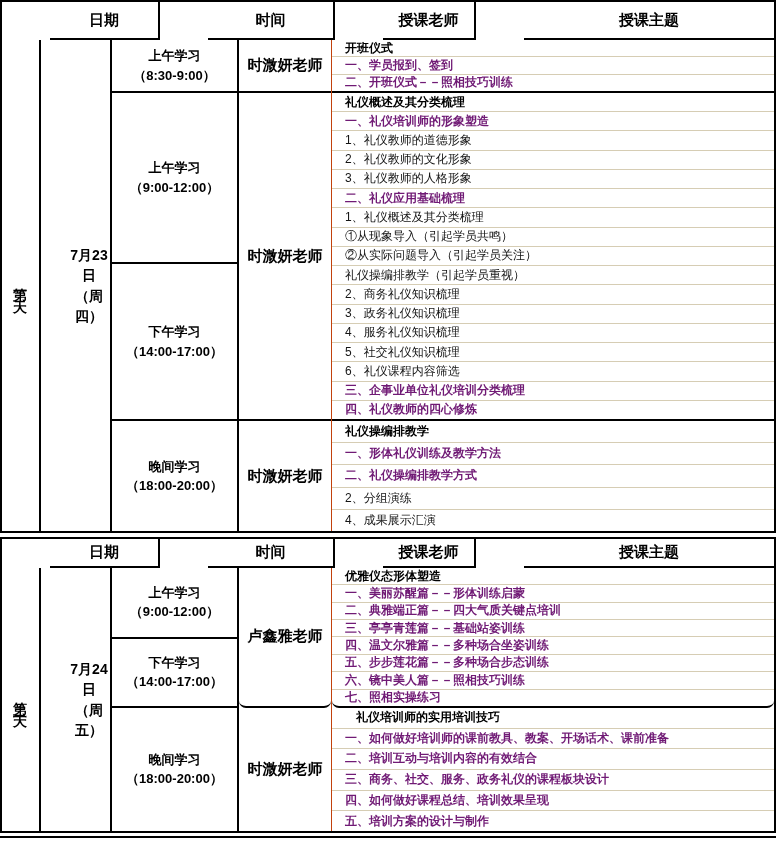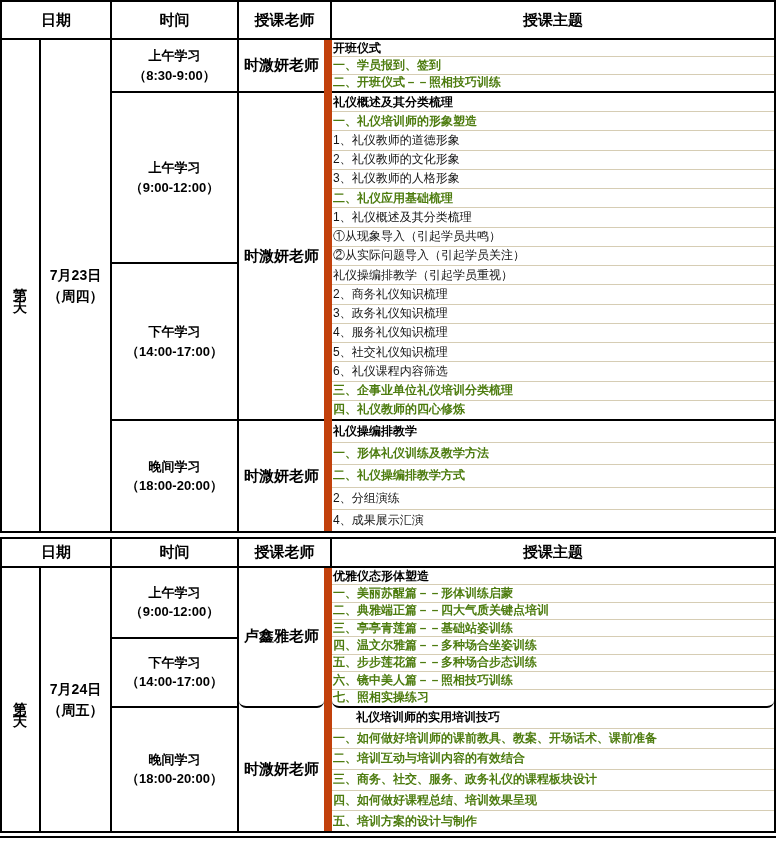--- a/index.html
+++ b/index.html
@@ -17,32 +17,33 @@
     border:2px solid #000;
     background:#fff;
   }
   .hdr-row { display:flex; box-sizing:border-box; }
   .hdr-cell {
     box-sizing:border-box;
     display:flex; align-items:center; justify-content:center;
     font-weight:bold; font-size:15px;
     border-right:2px solid #000;
     border-bottom:2px solid #000;
+    margin-left:48px;
   }
   .hdr-date    { width:110px; }
   .hdr-time    { width:127px; }
   .hdr-teacher { width:93px; }
   .hdr-topic   { flex:1; border-right:none; }
 
   .body-row { display:flex; box-sizing:border-box; }
   .col { box-sizing:border-box; display:flex; flex-direction:column; }
   .col-day     { width:39px;  border-right:2px solid #000; }
-  .col-date    { width:71px;  border-right:2px solid #000; }
+  .col-date    { width:71px;  border-right:2px solid #000;padding-left:27px; }
   .col-time    { width:127px; border-right:2px solid #000; }
-  .col-teacher { width:93px;  border-right:8px solid #c2410c; }
+  .col-teacher { width:93px;  border-right:1px solid #c2410c; }
   .col-topics  { flex:1; }
 
   .day-label {
     flex:1; display:flex; align-items:center; justify-content:center;
     writing-mode:vertical-lr; text-orientation:upright;
     font-weight:bold; font-size:14px; letter-spacing:6px;
   }
   .date-cell {
     flex:1; display:flex; flex-direction:column;
     align-items:center; justify-content:center;
@@ -61,28 +62,28 @@
   }
   .rb { border-bottom:2px solid #000; }
 
   .topics-block {
     box-sizing:border-box;
     display:flex; flex-direction:column;
   }
   .topic-line {
     flex:1; box-sizing:border-box;
     display:flex; align-items:center;
-    padding-left:1px;
+    padding-left:13px;
     font-size:12px; line-height:1.1;
     border-bottom:1px solid #d6cdb4;
     white-space:nowrap; overflow:hidden;
   }
   .topic-line.last { border-bottom:none; }
   .s-title { font-weight:bold; color:#000; }
-  .s-em    { font-weight:bold; color:#4d7c0f; }
+  .s-em    { font-weight:bold; color:#701a75; }
   .s-plain { font-weight:normal; color:#141414; }
   .indent  { padding-left:24px; }
 
   .table-gap { height:4px; }
   .bottom-rule { margin-top:3px; height:2px; background:#000; width:776px; }
 
   
   .h38{height:38px;} .h29{height:29px;}
   .t1r1{height:53px;} .t1r2{height:171px;} .t1r3{height:157px;} .t1r4{height:110px;}
   .t1t2{height:328px;}

